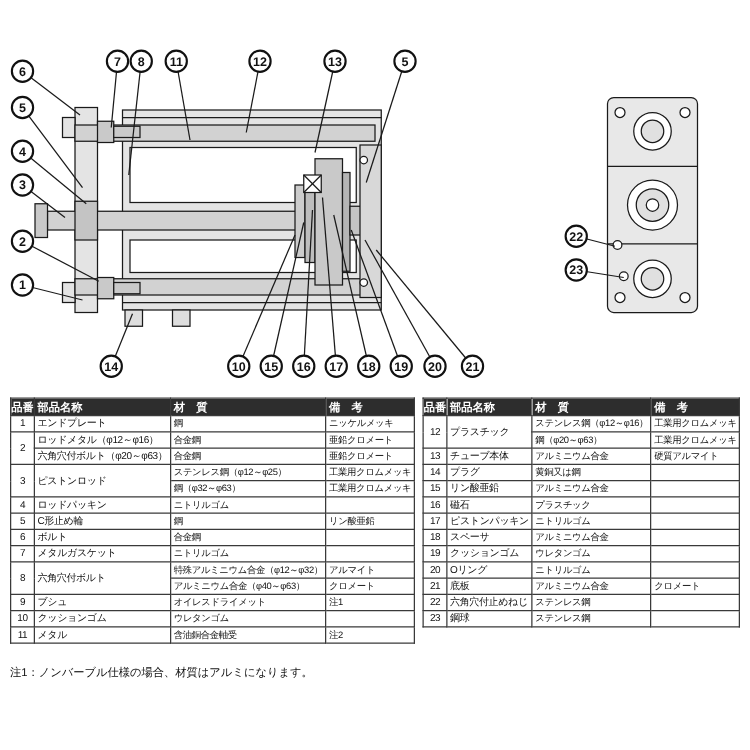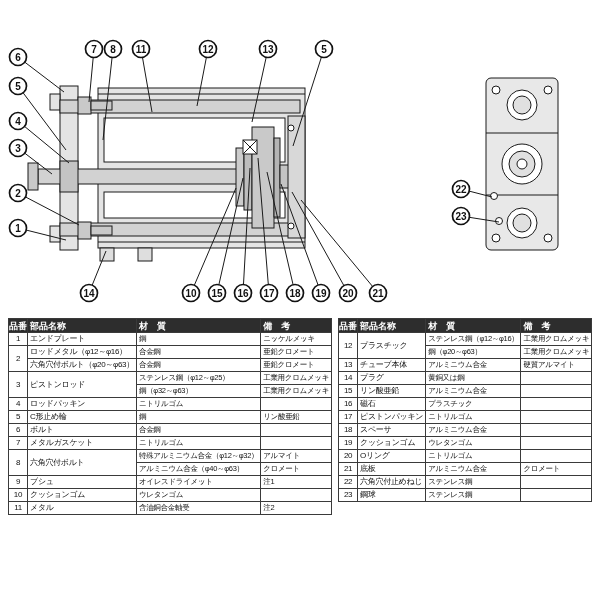--- a/index.html
+++ b/index.html
@@ -357,13 +357,14 @@
           <td class="c0">23</td>
           <td class="c1">鋼球</td>
           <td class="c2">ステンレス鋼</td>
           <td class="c3"></td>
         </tr>
       </tbody>
     </table>
 </div>
 
 <div class="notes">
+  <div>注1：ノンバーブル仕様の場合、材質はアルミになります。</div>
 </div>
 
 </body></html>

